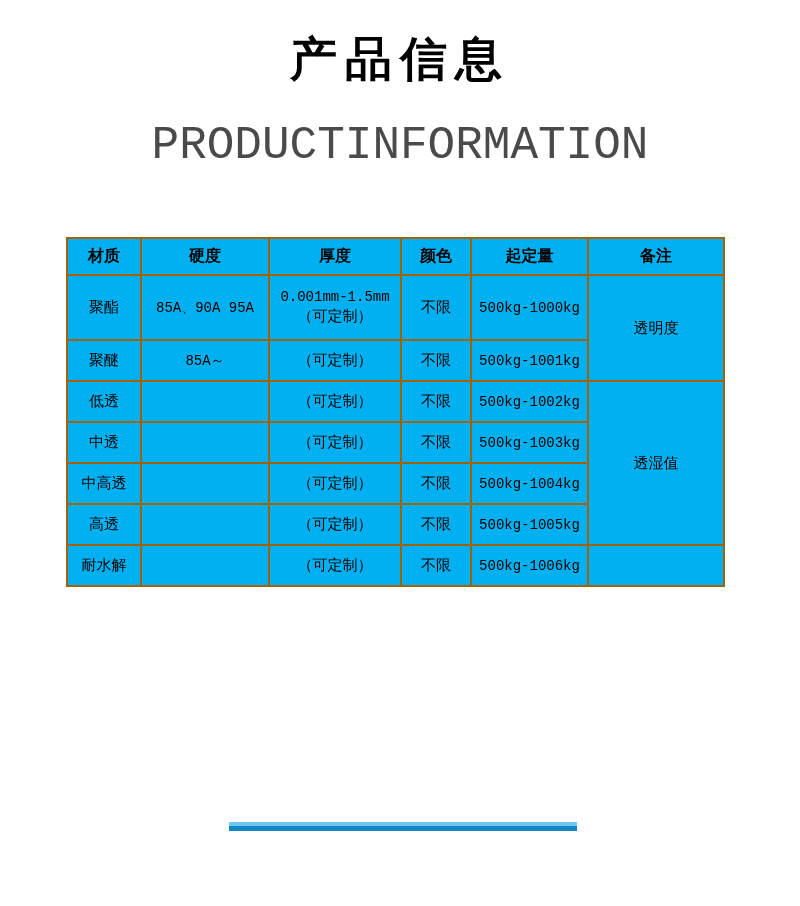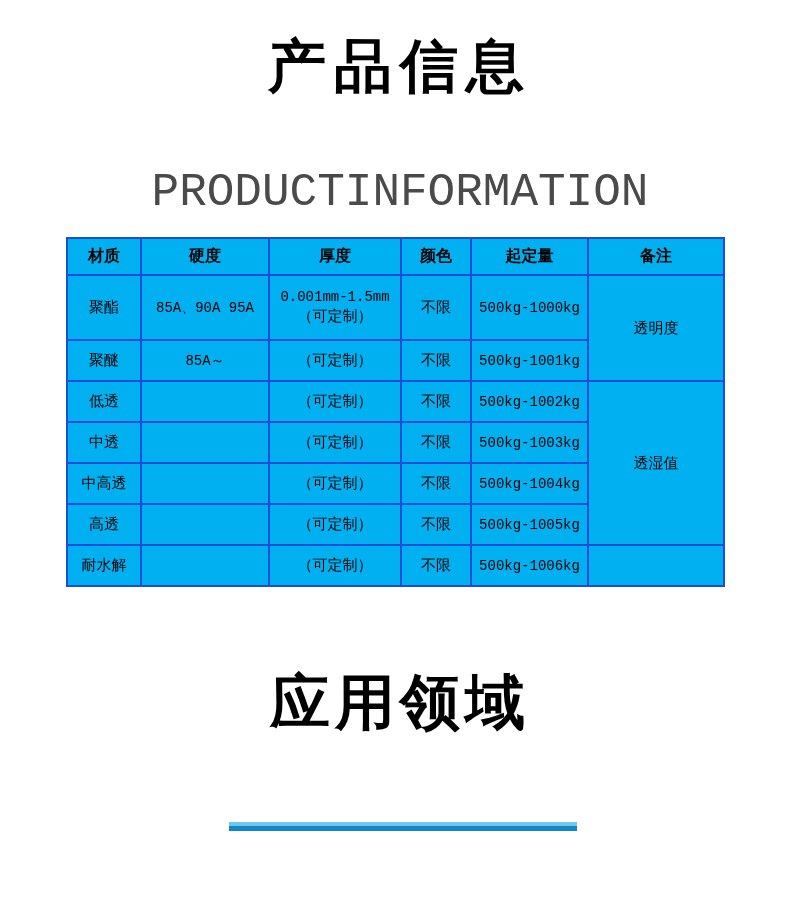--- a/index.html
+++ b/index.html
@@ -13,44 +13,43 @@
   .page { position: absolute; left: 0; top: 0; width: 800px; height: 906px; }
 
   
   .title-cn {
     position: absolute; left: 0; width: 800px;
     text-align: center;
     color: #000000;
     font-weight: 900;
     font-family: "Liberation Sans", sans-serif;
   }
-  .title-cn.product { top: 28px; font-size: 58px; letter-spacing: 8px; }
+  .title-cn.product { top: 28px; font-size: 47px; letter-spacing: 8px; }
   .title-cn.application { top: 663px; font-size: 60px; letter-spacing: 5px; }
 
   .title-en {
     position: absolute; left: 0; width: 800px;
     text-align: center;
     color: #4a4a4a;
     font-family: "Liberation Mono", monospace;
     font-weight: normal;
     white-space: nowrap;
-    margin-top: 47px;
   }
   .title-en.product { top: 120px; font-size: 46px; letter-spacing: 0px; }
   .title-en.application { top: 746px; font-size: 43px; letter-spacing: 1px; }
 
   
   table.spec {
     position: absolute; left: 66px; top: 237px;
     width: 657px;
     border-collapse: collapse;
     table-layout: fixed;
   }
   table.spec th, table.spec td {
-    border: 2px solid #1d4ed8;
+    border: 2px solid #a16207;
     background: #00b0f0;
     text-align: center;
     vertical-align: middle;
     color: #000000;
     padding: 0 2px;
     overflow: hidden;
     margin-left: 29px;
   }
   table.spec th {
     font-size: 16px;
@@ -156,17 +155,16 @@
         <td class="cell-cn">耐水解</td>
         <td class="cell-lat"></td>
         <td class="cell-cn">（可定制）</td>
         <td class="cell-cn">不限</td>
         <td class="cell-lat">500kg-1006kg</td>
         <td class="cell-cn"></td>
       </tr>
     </tbody>
   </table>
 
-  <div class="title-cn application">应用领域</div>
 
   <div class="divider-bar"></div>
 
 </div>
 
 </body></html>

